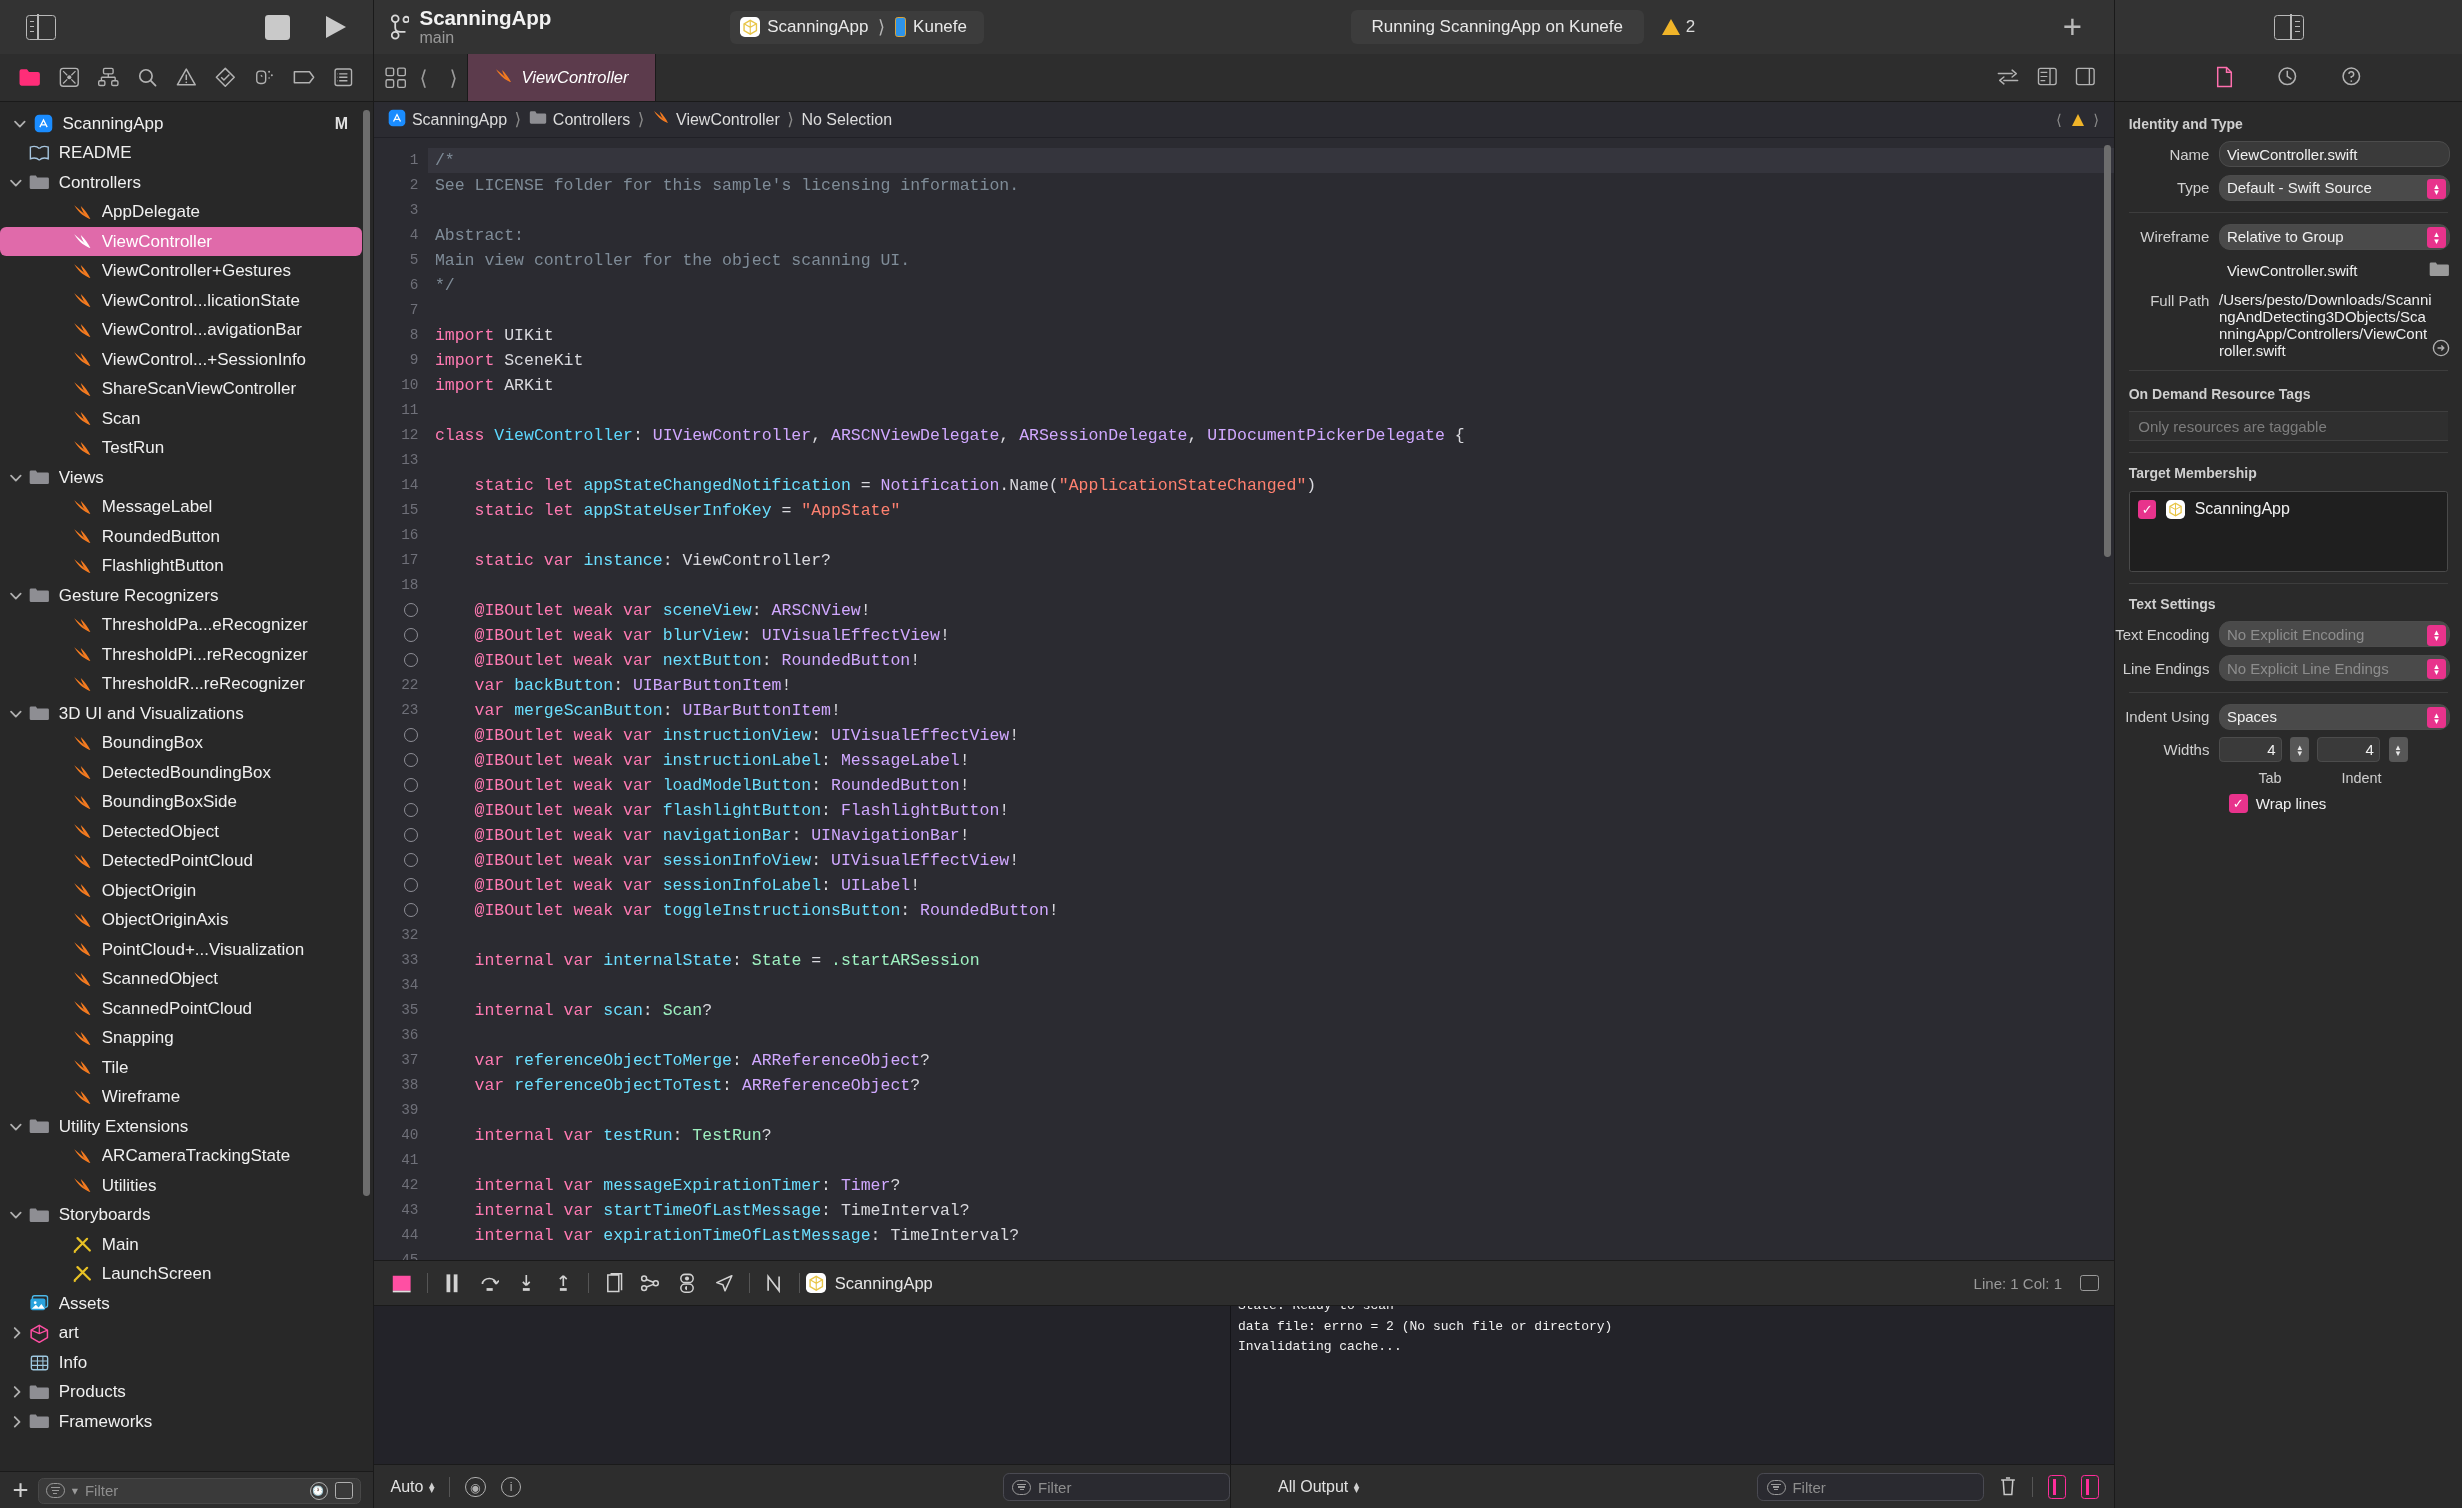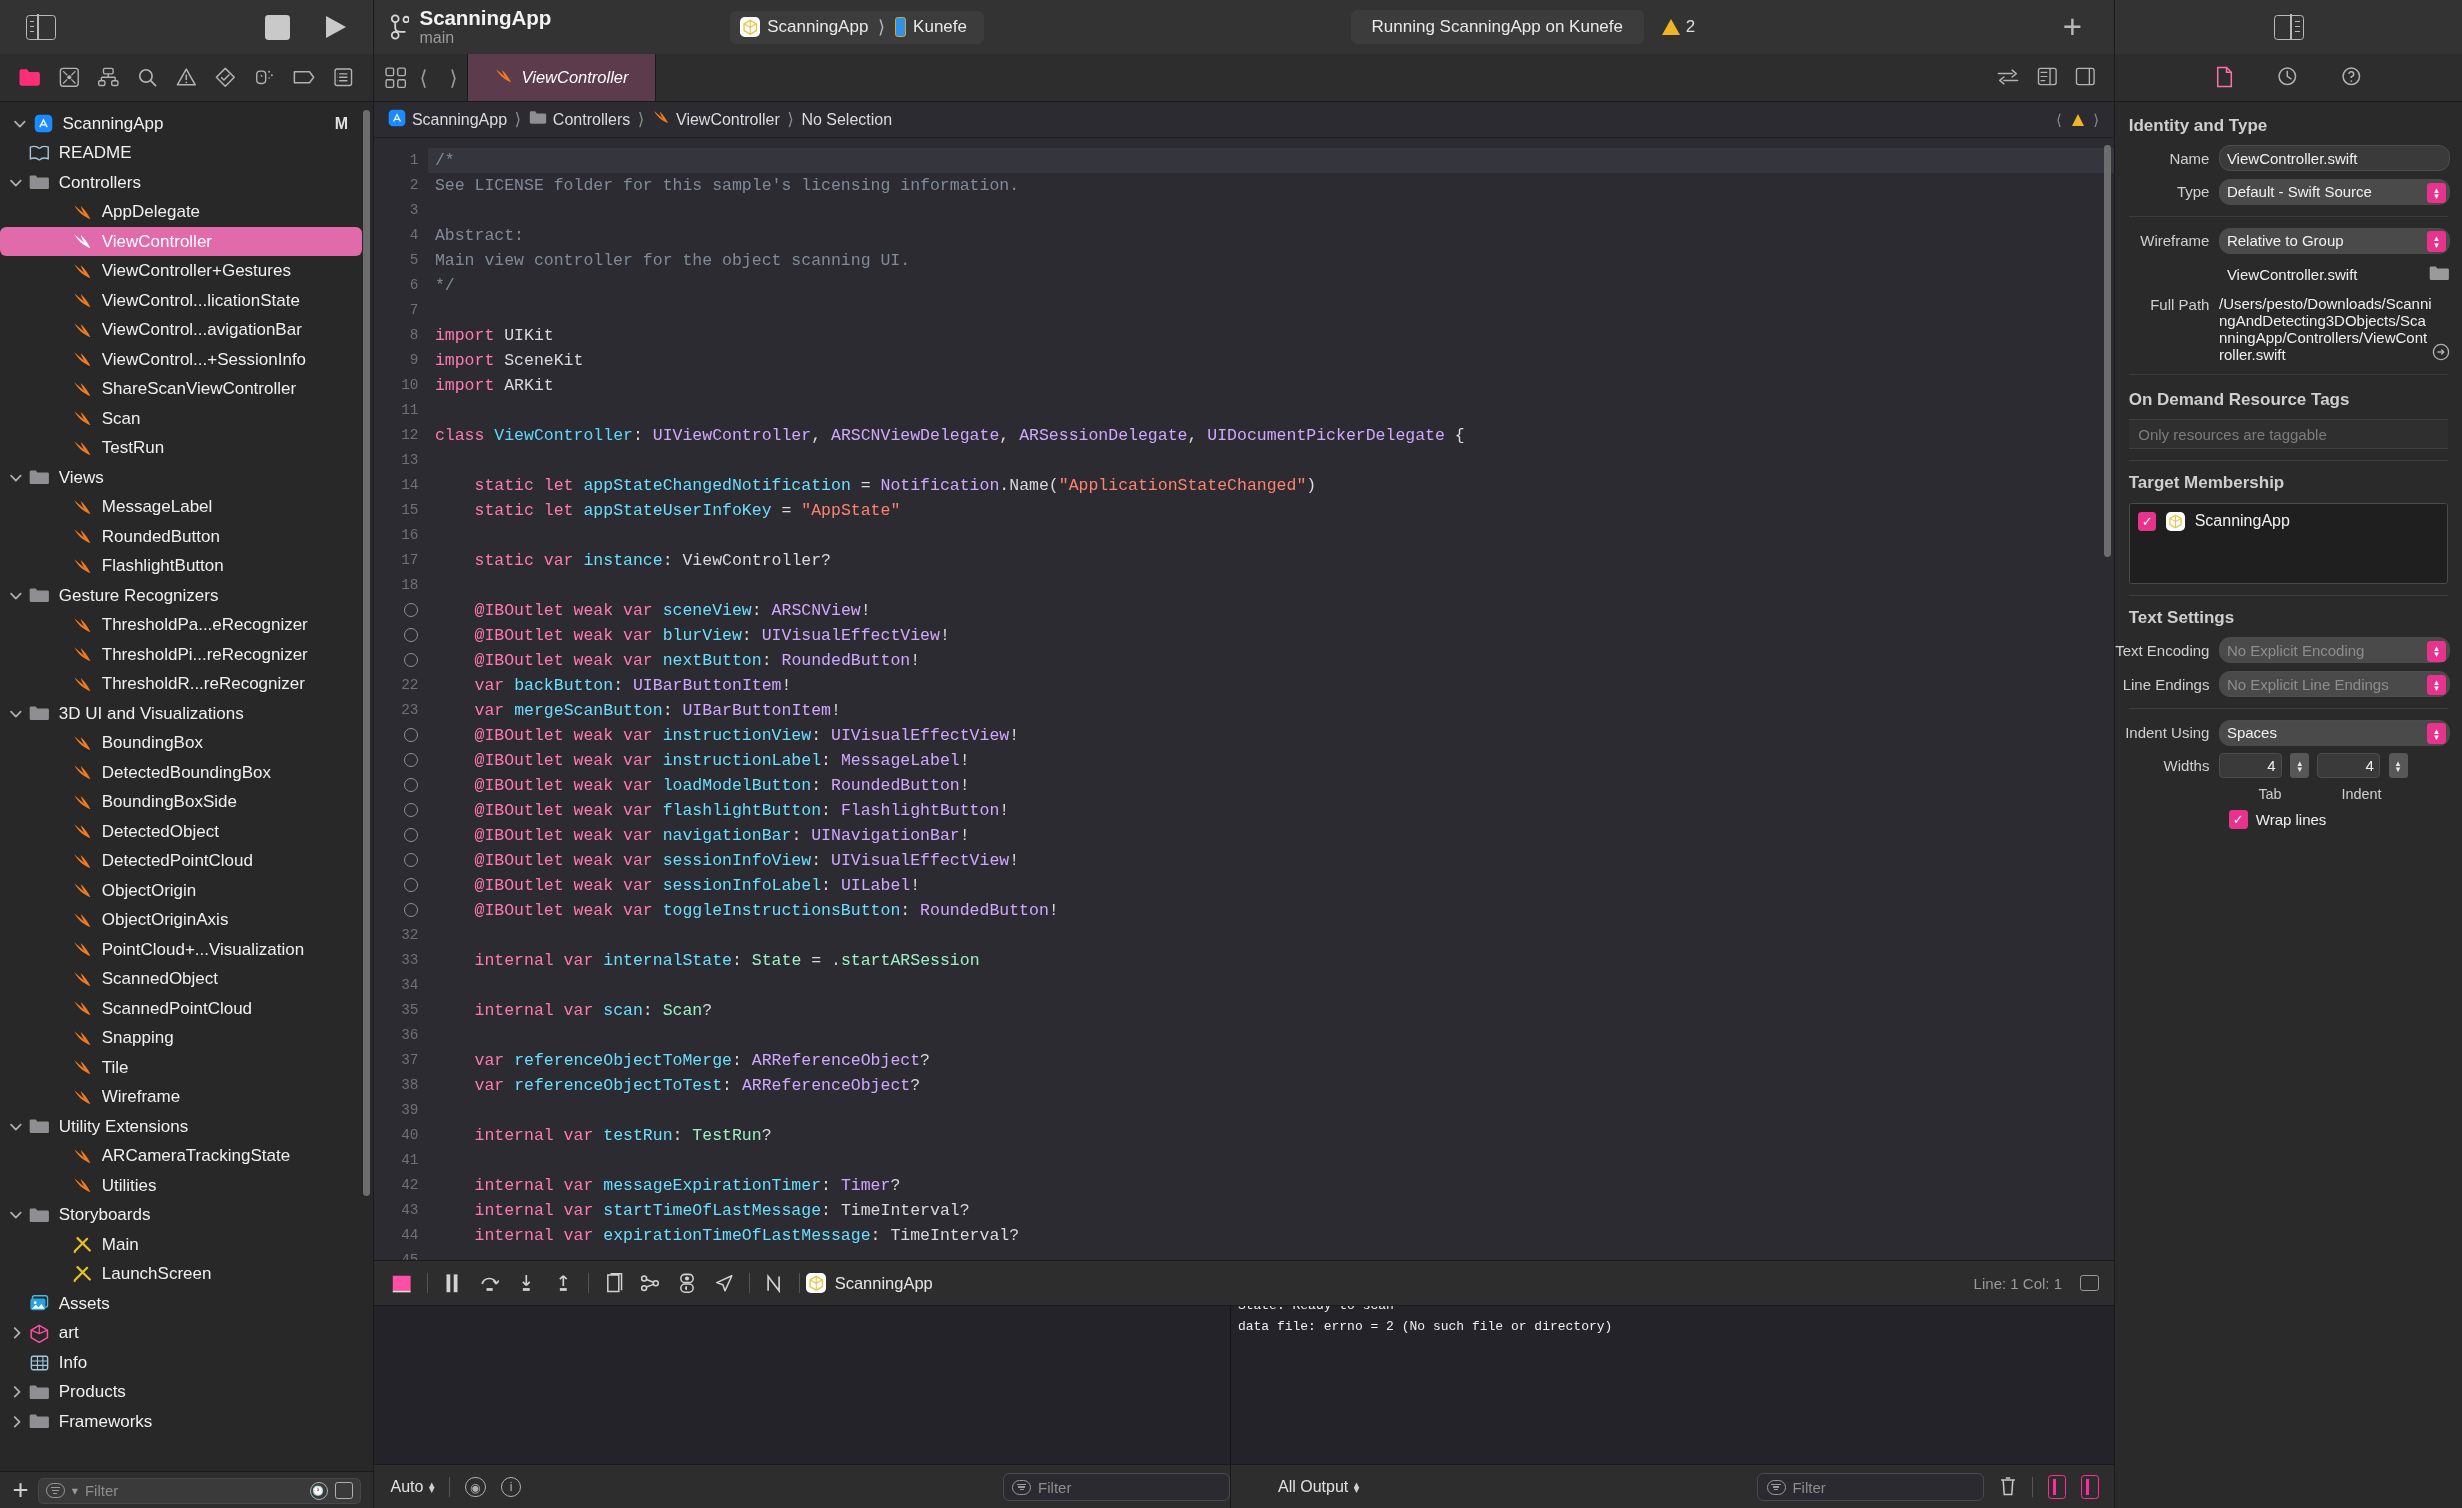--- a/index.html
+++ b/index.html
@@ -113,21 +113,21 @@
   .stepper-gl{ display:inline-flex;flex-direction:column;line-height:5.5px;font-size:11px;color:#cfcfcf;}
   .circ-ic{ width:20.6px;height:20.6px;border:1.4px solid #b0b0b0;border-radius:50%;display:flex;align-items:center;justify-content:center;font-size:12.4px;color:#b0b0b0;}
   .filter-box2{ width:227px;height:27.5px;background:#2a2a30;border:0.7px solid #4a4a52;border-radius:6.2px;display:flex;align-items:center;gap:6.9px;padding:0 8.2px;font-size:15px;color:#8e8e8e;}
   .pinkbar{ width:18px;height:23.4px;border:1.6px solid #ff2d9b;border-radius:3.4px;position:relative;}
   .pinkbar::after{content:"";position:absolute;left:4.1px;top:2.7px;bottom:2.7px;width:2.7px;background:#ff2d9b;}
 
   
   .inspector{ width:348px; flex:0 0 348px; background:#2a2a2a; border-left:0.7px solid #1a1a1a; display:flex;flex-direction:column;}
   .insp-tabs{ height:48px; display:flex;align-items:center;justify-content:center; gap:43px; background:#2d2d2d; border-bottom:0.7px solid #1a1a1a;}
   .insp-body{ flex:1; overflow:hidden; padding:0 0 0 0;}
-  .sec-title{ font-size:17px; font-weight:700; color:#cfcfcf; padding:13.7px 0 9.6px 13.7px;}
+  .sec-title{ font-size:14px; font-weight:700; color:#cfcfcf; padding:13.7px 0 9.6px 13.7px;}
   .frow{ display:flex; align-items:center; margin-bottom:7.6px; padding-right:12.4px;}
   .flabel{ width:104px; flex:0 0 104px; text-align:right; padding-right:9.6px; font-size:15px; color:#d0d0d0;}
   .fval{ flex:1; height:26px; background:#3a3a3a; border:0.7px solid #4c4c4c; border-radius:11px; display:flex;align-items:center; padding:0 6.9px; font-size:15px; color:#f0f0f0;}
   .fval.plain{ background:transparent;border:0.7px solid transparent;}
   .fval.dis{ color:#8d8d8d; background:#3a3a3a;}
   .fval.pop{ padding-right:25px; position:relative; background:#4a4a4a;}
   .popbtn{ position:absolute; right:2.7px; top:2.7px; width:19px;height:20.6px;background:#e8338c;border-radius:3.4px;display:flex;flex-direction:column;align-items:center;justify-content:center;line-height:6.2px;color:#fff;font-size:9px;}
   .fulpath{ font-size:15px;color:#f0f0f0; line-height:17px; word-break:break-all; flex:1;}
   .divider{ height:0.7px; background:#3d3d3d; margin:11px 13.7px;}
   .taggable{ height:30px; background:#2f2f2f; border-top:0.7px solid #3f3f3f;border-bottom:0.7px solid #3f3f3f; display:flex;align-items:center; padding:0 9.6px; font-size:15px;color:#7d7d7d; margin:0 13.7px;}
@@ -1031,20 +1031,21 @@
           <span>Line: 1  Col: 1</span>
           <span style="width:19px;height:16.5px;border:1.4px solid #9a9a9a;border-radius:2.7px;display:inline-block"></span>
         </div>
       </div>
 
       <div class="debug-split">
         <div class="var-pane"></div>
         <div class="console-pane" id="console">
             <div style="margin-top: -12.4px;">State: Ready to scan</div>
             <div>    data file: errno = 2 (No such file or directory)</div>
+            <div>    Invalidating cache...</div>
           </div>
       </div>
 
       <div class="botbar">
         <div class="bb-left">
           <span class="auto-sel">
             <span>Auto</span>
             <span class="stepper-gl">
                 <span>▴</span>
                 <span>▾</span>

